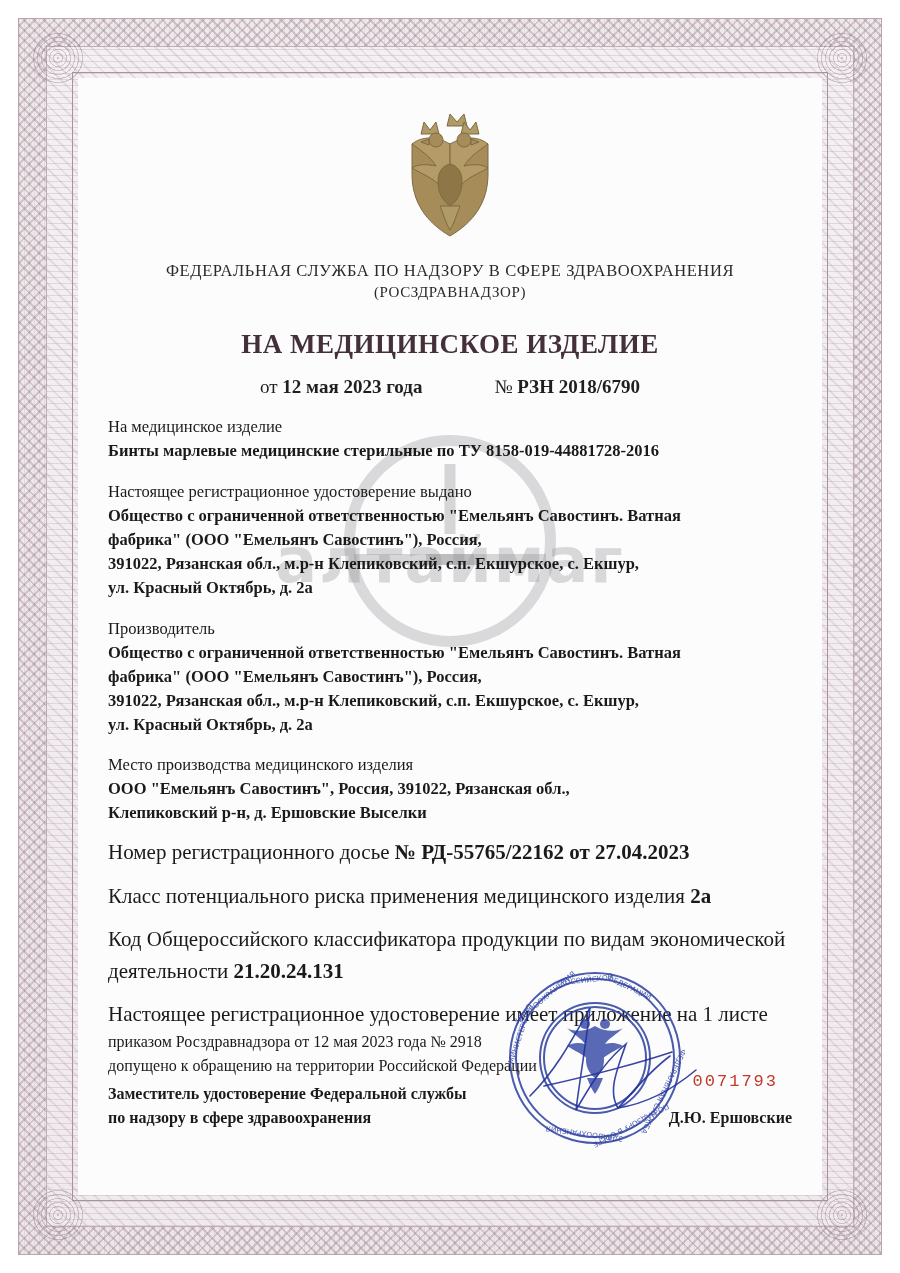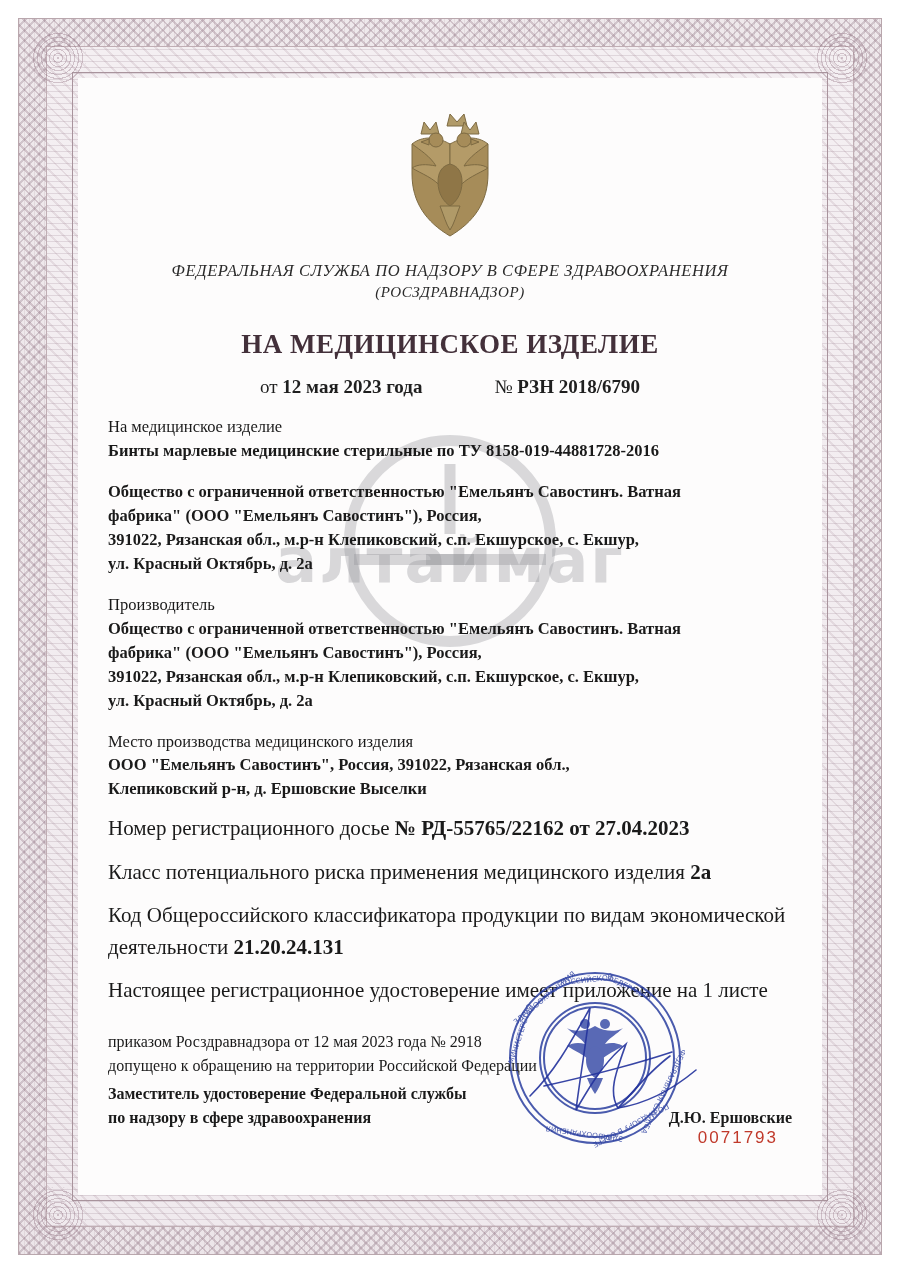--- a/index.html
+++ b/index.html
@@ -137,21 +137,20 @@
     margin-bottom: 14px;
   }
   .coat svg { display: inline-block; }
 
   .agency {
     text-align: center;
     font-size: 16.5px;
     letter-spacing: .6px;
     color: #2a2a2a;
     line-height: 1.35;
-    font-style: italic;
   }
   .agency .line2 { font-size: 15px; }
 
   .doc-title {
     text-align: center;
     margin-top: 26px;
     font-size: 27px;
     font-weight: 700;
     letter-spacing: .5px;
     color: #43303a;
@@ -188,22 +187,22 @@
   .footer .sign-row {
     display: flex;
     justify-content: space-between;
     align-items: flex-end;
   }
   .signer-name { font-weight: 700; white-space: nowrap; }
 
   .serial {
     position: absolute;
     right: 122px;
-    top: 1128px;
-    font-family: Liberation Sans, sans-serif;
+    top: 1072px;
+    font-family: Liberation Mono, monospace;
     font-size: 17px;
     letter-spacing: 2px;
     color: #c0392b;
     z-index: 5;
   }
 
   
   .stamp {
     position: absolute;
     left: 505px;
@@ -288,20 +287,21 @@
         <b>РЗН 2018/6790</b>
       </div>
     </div>
 
     <div class="block">
       <div class="lead">На медицинское изделие</div>
       <div class="val">Бинты марлевые медицинские стерильные по ТУ 8158-019-44881728-2016</div>
     </div>
 
     <div class="block">
+      <div class="lead">Настоящее регистрационное удостоверение выдано</div>
       <div class="val">Общество с ограниченной ответственностью "Емельянъ Савостинъ. Ватная</div>
       <div class="val">фабрика" (ООО "Емельянъ Савостинъ"), Россия,</div>
       <div class="val">391022, Рязанская обл., м.р-н Клепиковский, с.п. Екшурское, с. Екшур,</div>
       <div class="val">ул. Красный Октябрь, д. 2а</div>
     </div>
 
     <div class="block">
       <div class="lead">Производитель</div>
       <div class="val">Общество с ограниченной ответственностью "Емельянъ Савостинъ. Ватная</div>
       <div class="val">фабрика" (ООО "Емельянъ Савостинъ"), Россия,</div>

